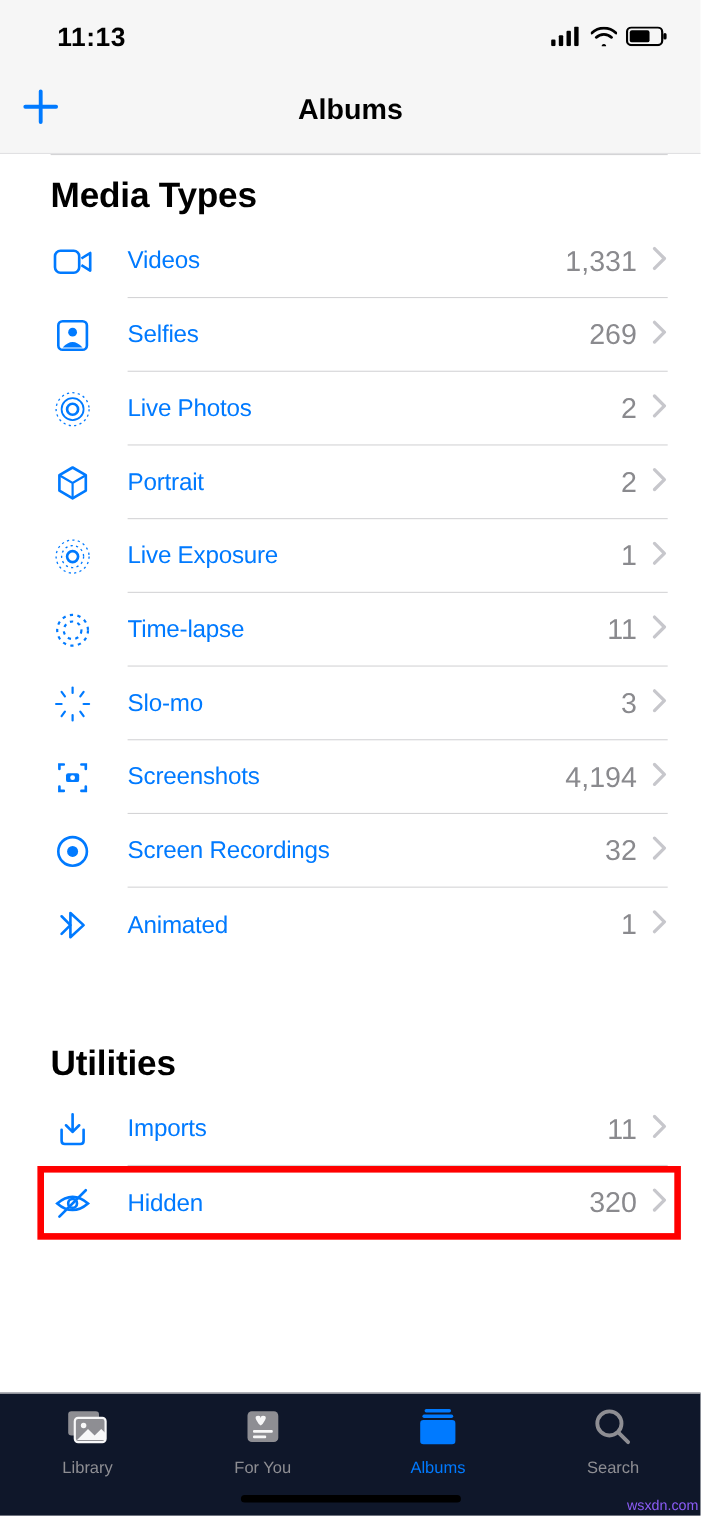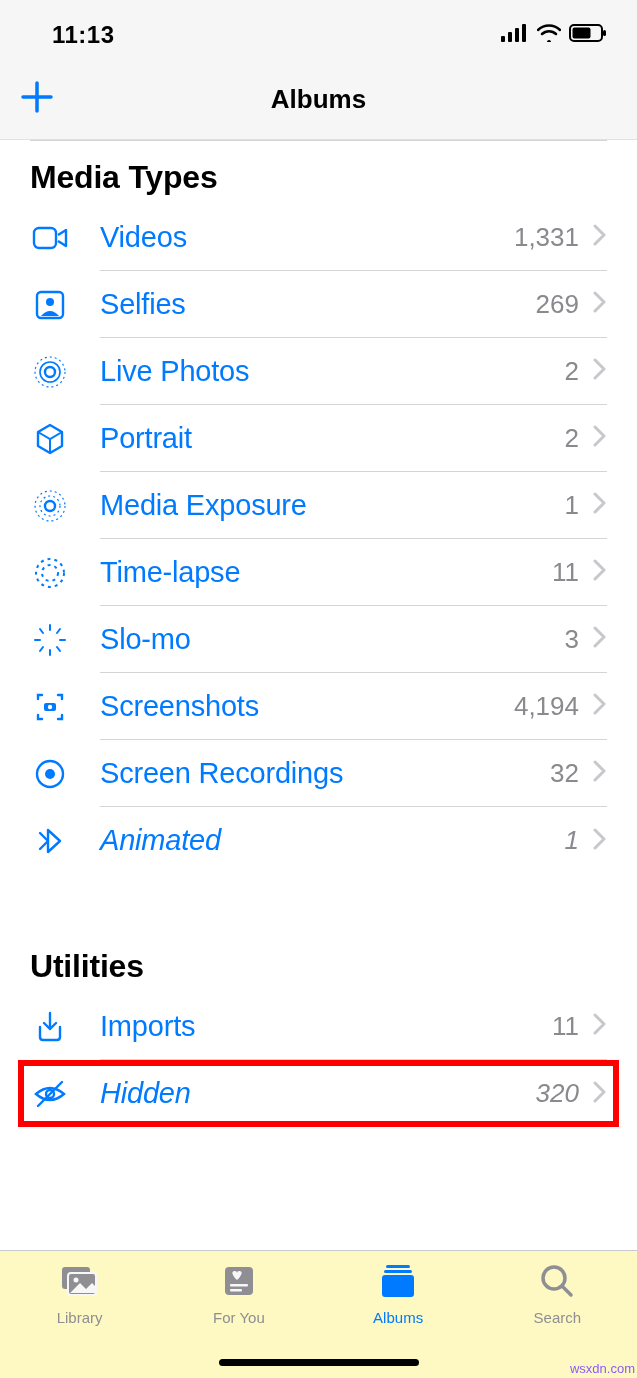--- a/index.html
+++ b/index.html
@@ -3,39 +3,39 @@
   <meta charset="utf-8">
   <style>
     * { margin: 0; padding: 0; box-sizing: border-box; -webkit-font-smoothing: antialiased; }
     body { font-family: -apple-system, "SF Pro Text", "Helvetica Neue", Arial, sans-serif; width: 637px; height: 1378px; background: #fff; display: flex; flex-direction: column; position: relative; }
     .status-bar { display: flex; align-items: center; justify-content: space-between; padding: 18px 30px 8px 52px; height: 60px; background: #f6f6f6; }
     .status-time { font-size: 24px; font-weight: 600; letter-spacing: 0.5px; }
     .status-right { display: flex; align-items: center; gap: 8px; }
     .nav-header { background: #f6f6f6; border-bottom: 1px solid #e1e1e3; height: 80px; position: relative; display:flex; align-items:center; }
     .nav-add { position: absolute; left: 18px; top: 18px; }
     .nav-title { font-size: 26px; font-weight: 600; width:100%; text-align:center; }
-    .content { flex: 1; overflow-y: hidden; background: #fff; }
+    .content { flex: 1; overflow-y: hidden; background: #fff; padding-left: 16px; }
     .section { padding: 0 30px; }
     .section-header { font-size: 32px; font-weight: 700; margin: 32px 0 8px 0; letter-spacing: -0.2px; }
     .section-header.first { margin-top: 18px; }
     .list { }
     .divider-top { height:1px; background:#d4d4d6; margin: 0 30px 0 30px; }
     .row { display: flex; align-items: center; height: 67px; }
     .row + .row { }
     .row-icon { width: 70px; display:flex; align-items:center; justify-content:flex-start; flex:0 0 70px; }
     .row-icon svg { width: 40px; height: 40px; }
     .row-body { flex: 1; display:flex; align-items:center; height:100%; border-bottom:1px solid #d4d4d6; }
-    .row:last-child .row-body { border-bottom:none;font-style:italic; }
-    .row-label { font-size: 29px; color: #007aff; flex:1; letter-spacing: -0.2px; }
+    .row:last-child .row-body { border-bottom:none; }
+    .row-label { font-size: 22px; color: #007aff; flex:1; letter-spacing: -0.2px; }
     .row-count { font-size: 26px; color: #8a8a8e; margin-right: 14px; }
     .row-chevron { }
     .row-chevron svg { width:14px; height:22px; }
     .highlight { border: 6px solid #ff0000; margin: 0 -12px; padding: 0 6px; }
     .highlight .row-body { border-bottom:none; }
-    .tab-bar { height: 128px; border-top: 1px solid #c9c9cc; background: #fef9c3; display:flex; align-items:flex-start; justify-content: space-around; padding-top:10px; }
+    .tab-bar { height: 112px; border-top: 1px solid #c9c9cc; background: #0f172a; display:flex; align-items:flex-start; justify-content: space-around; padding-top:10px; }
     .tab { display:flex; flex-direction:column; align-items:center; gap:4px; width: 25%; }
     .tab-label { font-size: 15px; color: #8e8e93; }
     .tab.active .tab-label { color: #007aff; }
     .home-indicator { position:absolute; bottom:12px; left:50%; transform:translateX(-50%); width: 200px; height:7px; background:#000; border-radius:4px; }
     .watermark { position:absolute; bottom:2px; right:2px; font-size:13px; color:#8b5cf6; }
     .section-gap { height:42px; }
   </style>
 </head>
 <body>
 
@@ -153,21 +153,21 @@
 
       <div class="row">
         <div class="row-icon">
           <svg viewBox="0 0 40 40">
               <circle cx="20" cy="20" r="5" stroke="#007aff" stroke-width="2.4" fill="none"></circle>
               <circle cx="20" cy="20" r="10" stroke="#007aff" stroke-width="1.2" fill="none" stroke-dasharray="2 3"></circle>
               <circle cx="20" cy="20" r="15" stroke="#007aff" stroke-width="1.2" fill="none" stroke-dasharray="2 3"></circle>
             </svg>
         </div>
         <div class="row-body">
-            <span class="row-label">Media Exposure</span>
+            <span class="row-label">Live Exposure</span>
             <span class="row-count">1</span>
             <span class="row-chevron"><svg viewBox="0 0 14 22">
                 <path d="M2 2 L11 11 L2 20" stroke="#c7c7cc" stroke-width="3" fill="none" stroke-linecap="round" stroke-linejoin="round"></path>
               </svg></span>
           </div>
       </div>
 
       <div class="row">
         <div class="row-icon">
           <svg viewBox="0 0 40 40">

